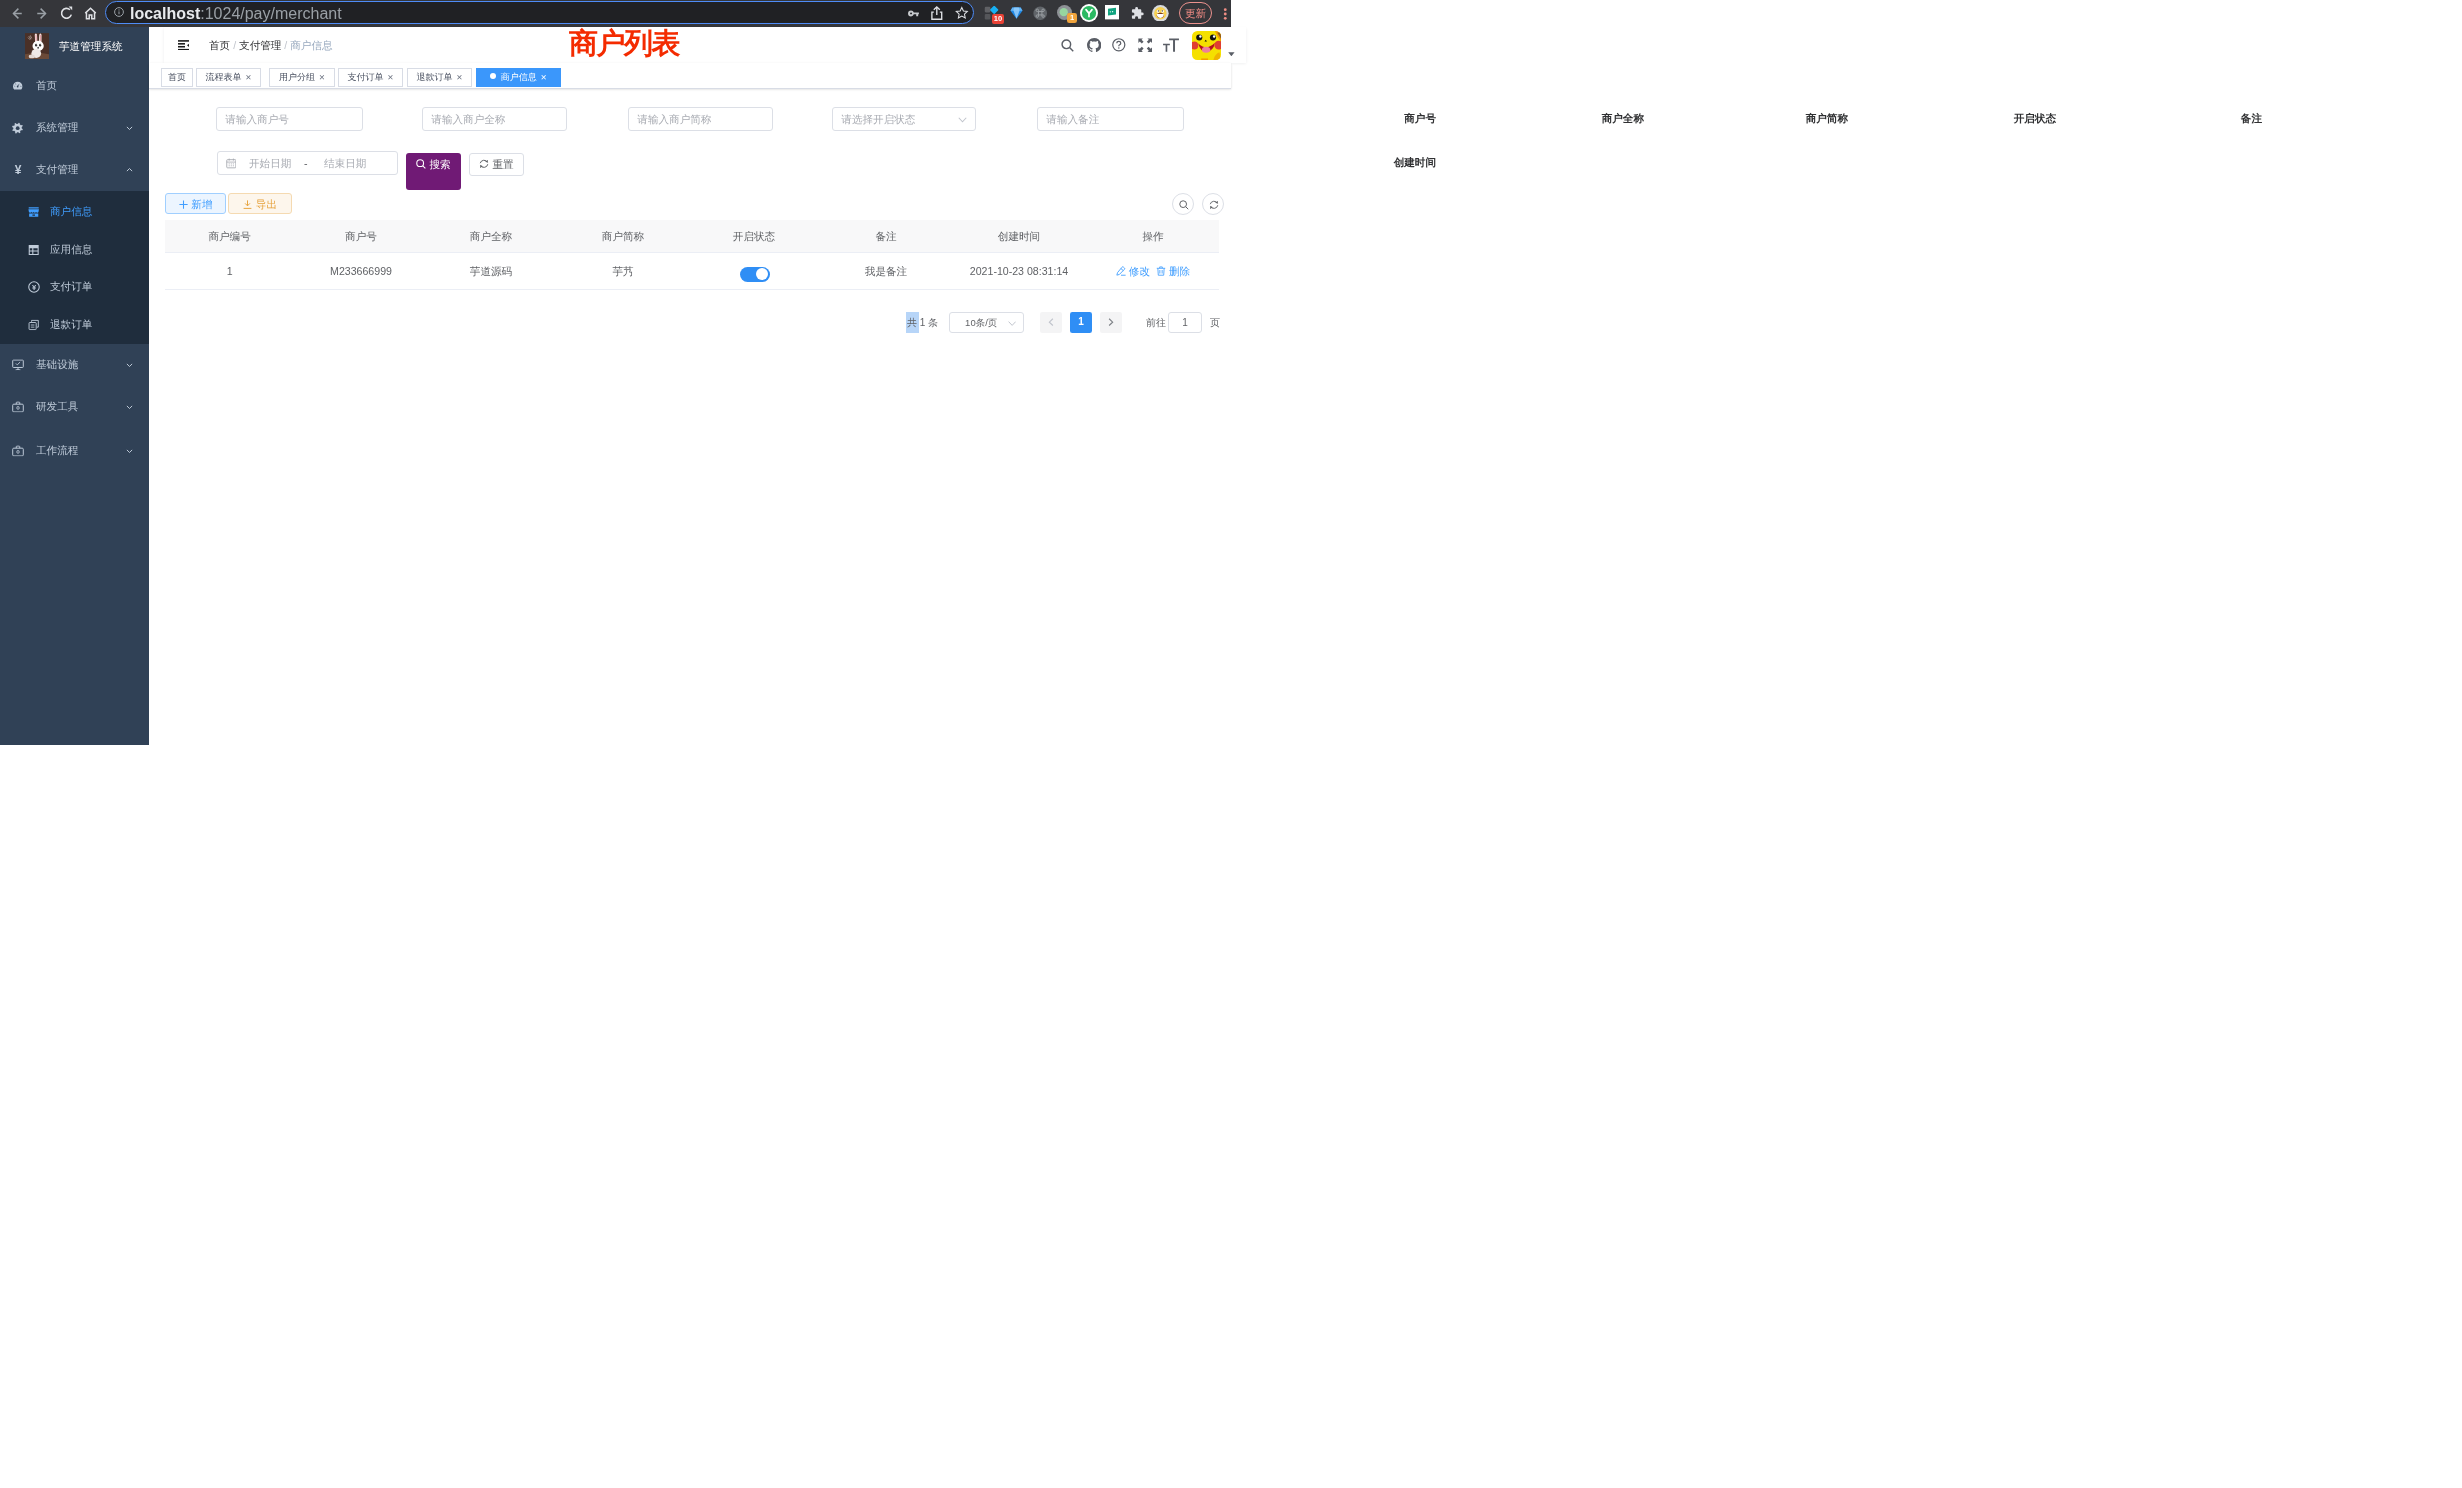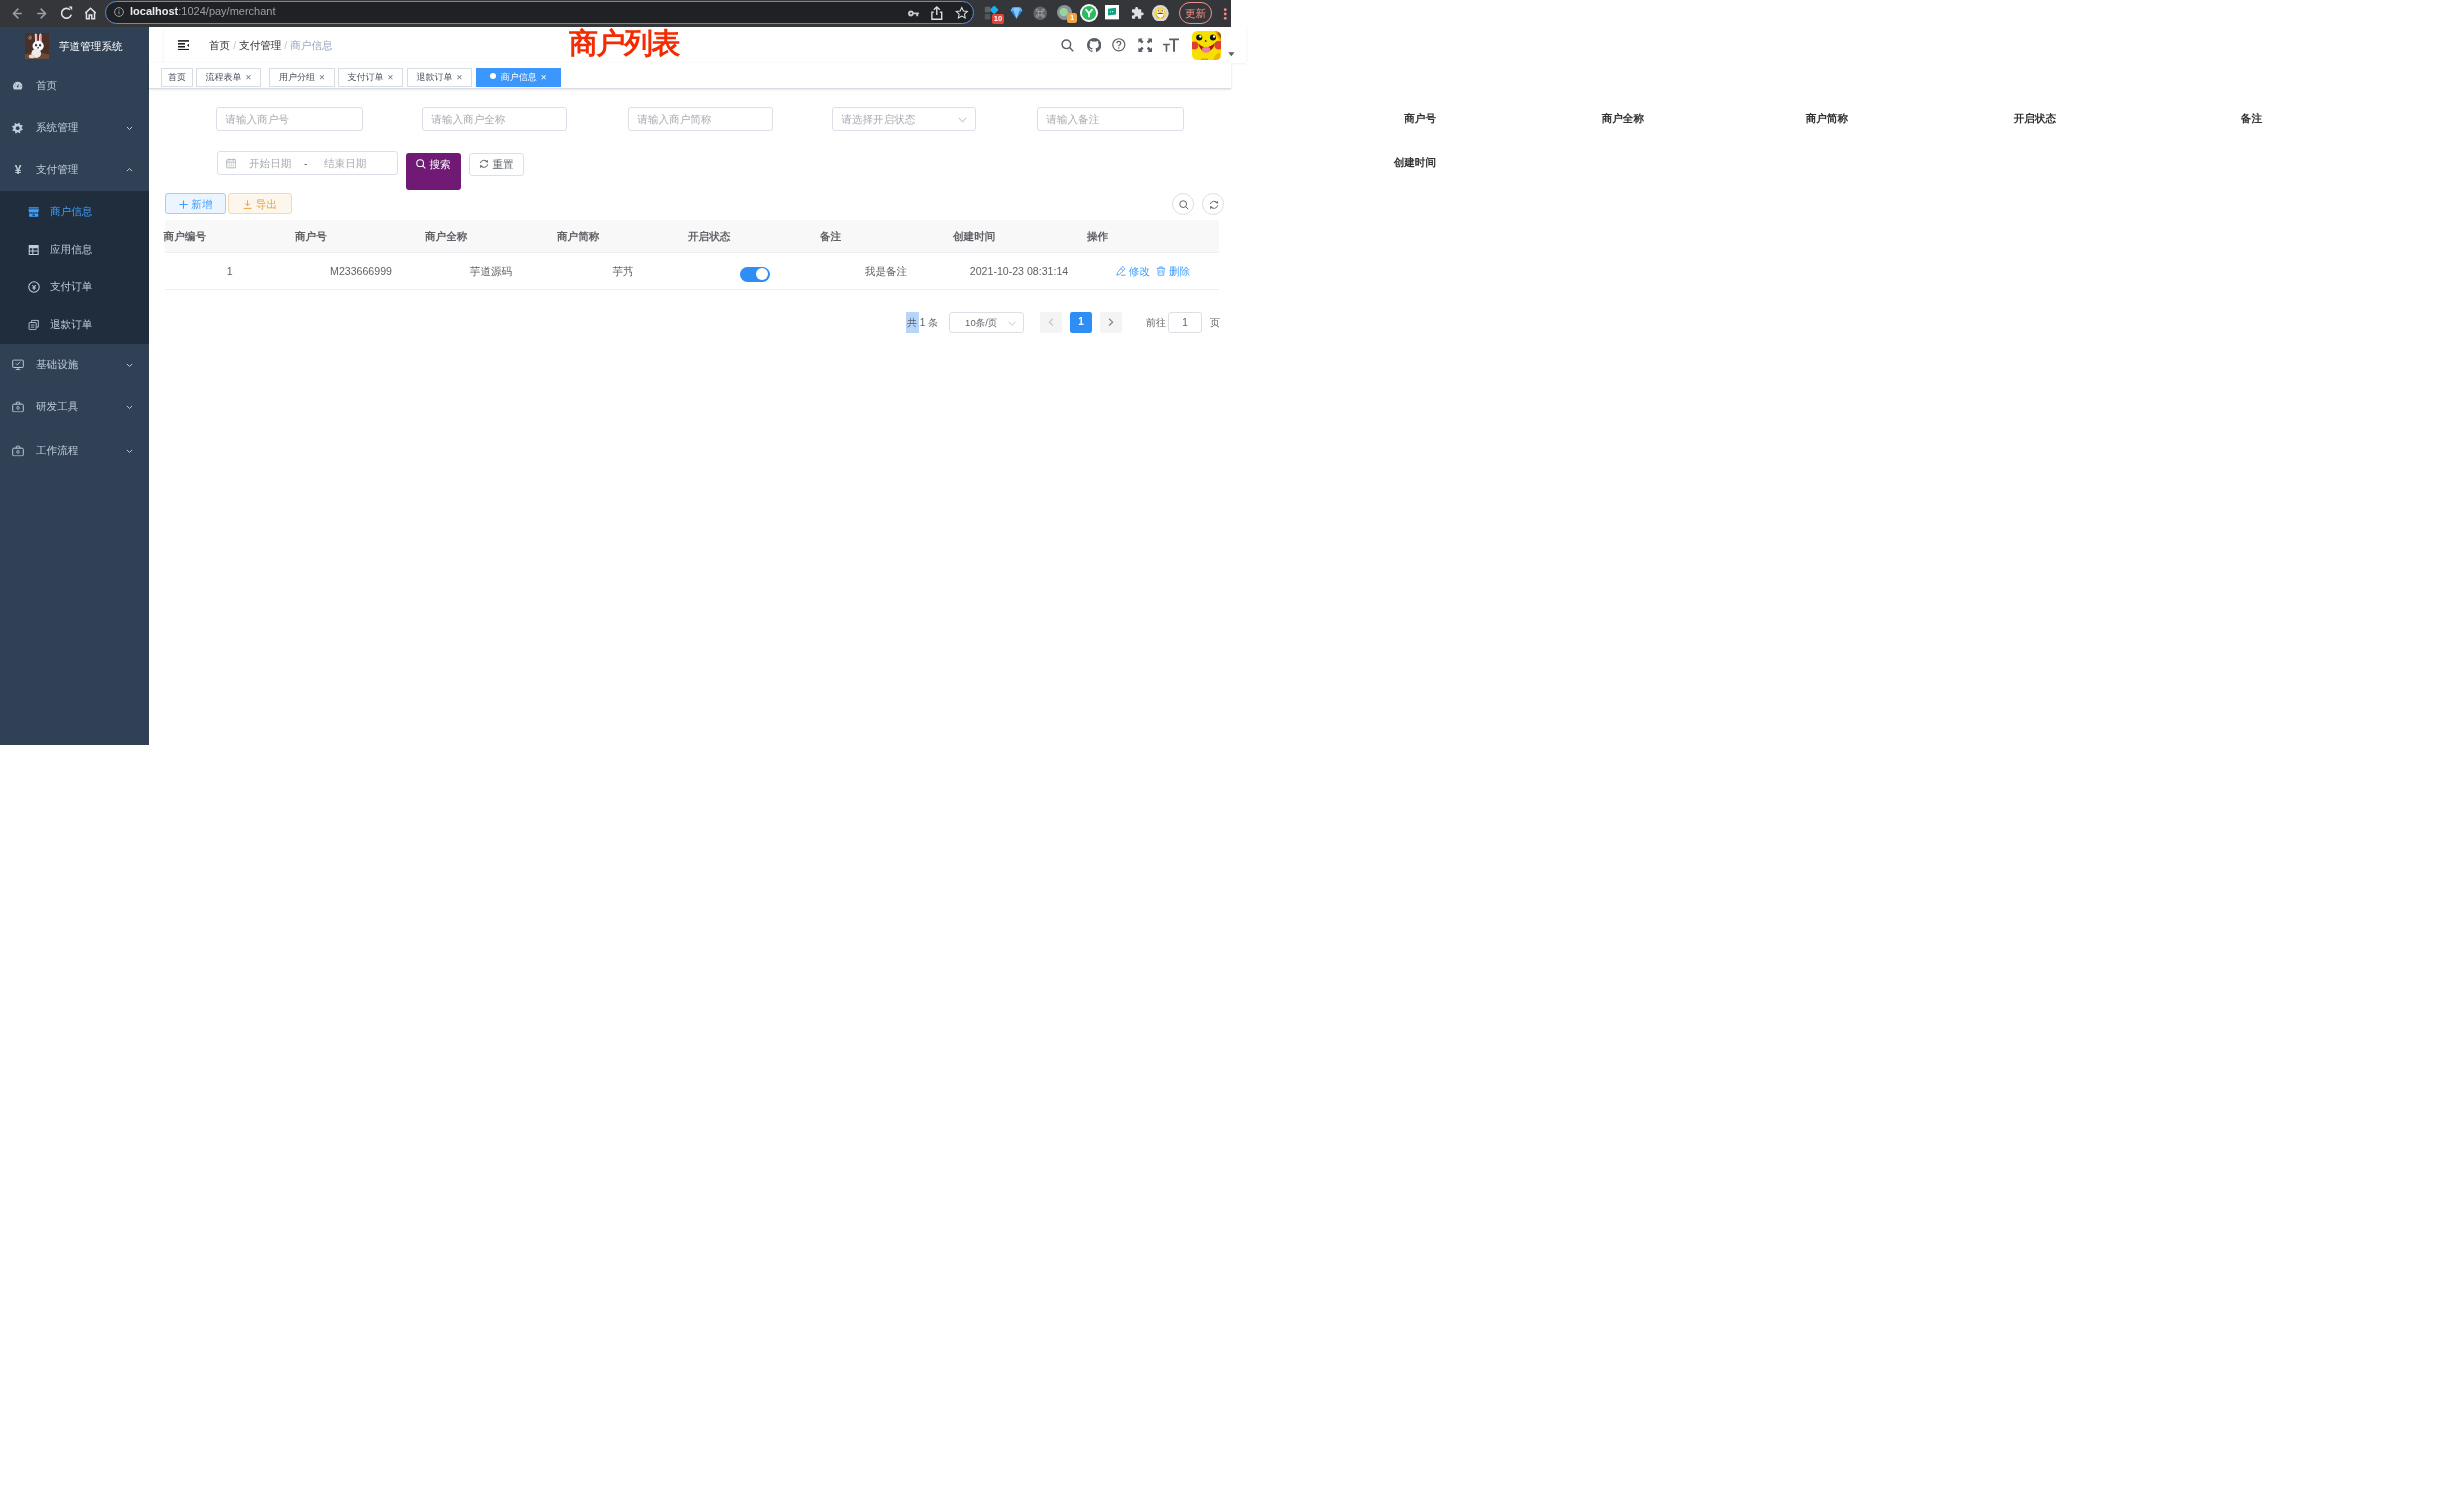--- a/index.html
+++ b/index.html
@@ -5,21 +5,21 @@
   * { margin:0; padding:0; box-sizing:border-box; }
   html,body { width:1231px; height:744px; overflow:hidden; background:#fff;
     font-family:"Liberation Sans", sans-serif; }
   .abs { position:absolute; }
 
   
   #chrome { position:absolute; left:0; top:0; width:1231px; height:26.5px; background:#35363a; }
   #chrome svg { display:block; }
   .pill { position:absolute; left:105px; top:0.8px; width:869px; height:23px;
     background:#202124; border:1.5px solid #4e8cf7; border-radius:11.4px; }
-  .url { position:absolute; left:130px; top:4.5px; font-size:11px; color:#9aa0a6; white-space:pre; }
+  .url { position:absolute; left:130px; top:4.5px; font-size:16px; color:#9aa0a6; white-space:pre; }
   .url b { color:#e8eaed; font-weight:bold; }
 
   
   #sidebar { position:absolute; left:0; top:26.5px; width:149px; height:718px; background:#304156; }
   #submenu-bg { position:absolute; left:0; top:164px; width:149px; height:153px; background:#1f2d3d; }
   .logo-title { position:absolute; left:59px; top:13.6px; color:#fff; font-size:10.6px; font-weight:normal; white-space:nowrap; }
   .mi { position:absolute; left:0; width:149px; height:21px; color:#bfcbd9; font-size:10.6px; }
   .mi .txt { position:absolute; left:36px; top:50%; transform:translateY(-50%); white-space:nowrap; }
   .mi.sub .txt { left:50px; }
   .mi svg.icn { position:absolute; left:12px; top:50%; transform:translateY(-50%); }
@@ -53,22 +53,22 @@
   .row2 { top:151px !important; }
   .lrow2 { top:156px !important; }
 
   .btn { position:absolute; border-radius:3px; font-size:10.6px; text-align:center; white-space:nowrap; }
 
   
   #thead { position:absolute; left:165px; top:220px; width:1054px; height:33px; background:#f8f8f9;
     border-bottom:0.8px solid #ebeef5; }
   #trow { position:absolute; left:165px; top:253px; width:1054px; height:37px; background:#fff;
     border-bottom:0.8px solid #ebeef5; }
-  .th { position:absolute; top:0; height:33px; line-height:33px; font-size:10.6px;
-    font-weight:bold; color:#606266; }
+  .th { position:absolute; top:0; height:33px; line-height:33px; text-align:center; font-size:10.6px;
+    font-weight:normal; color:#606266; }
   .td { position:absolute; top:0; height:36px; line-height:36px; text-align:center; font-size:10.6px; color:#606266; }
 
   
   .pg { position:absolute; font-size:10px; color:#606266; }
 </style>
 </head>
 <body>
 
 <div id="chrome">
 

